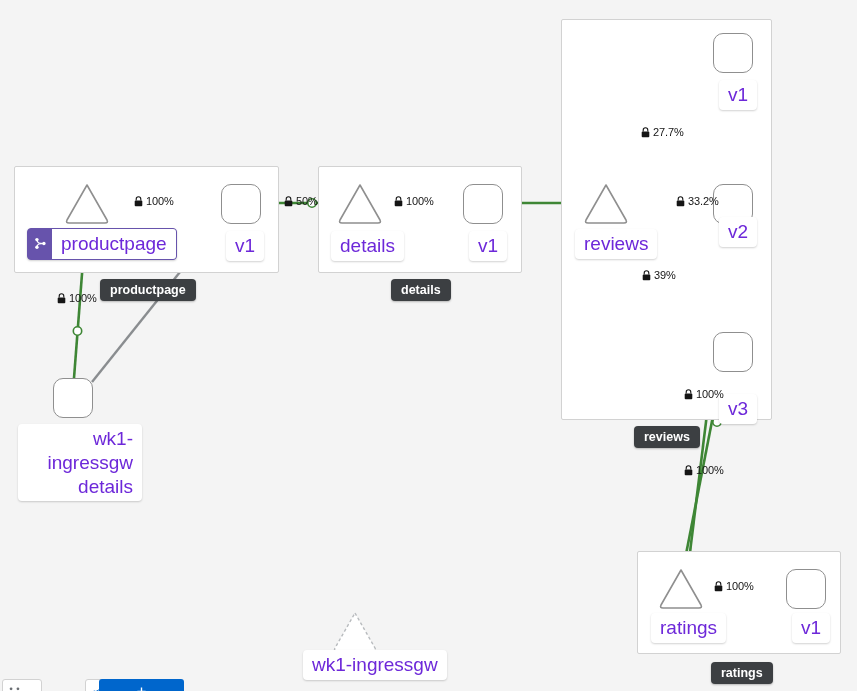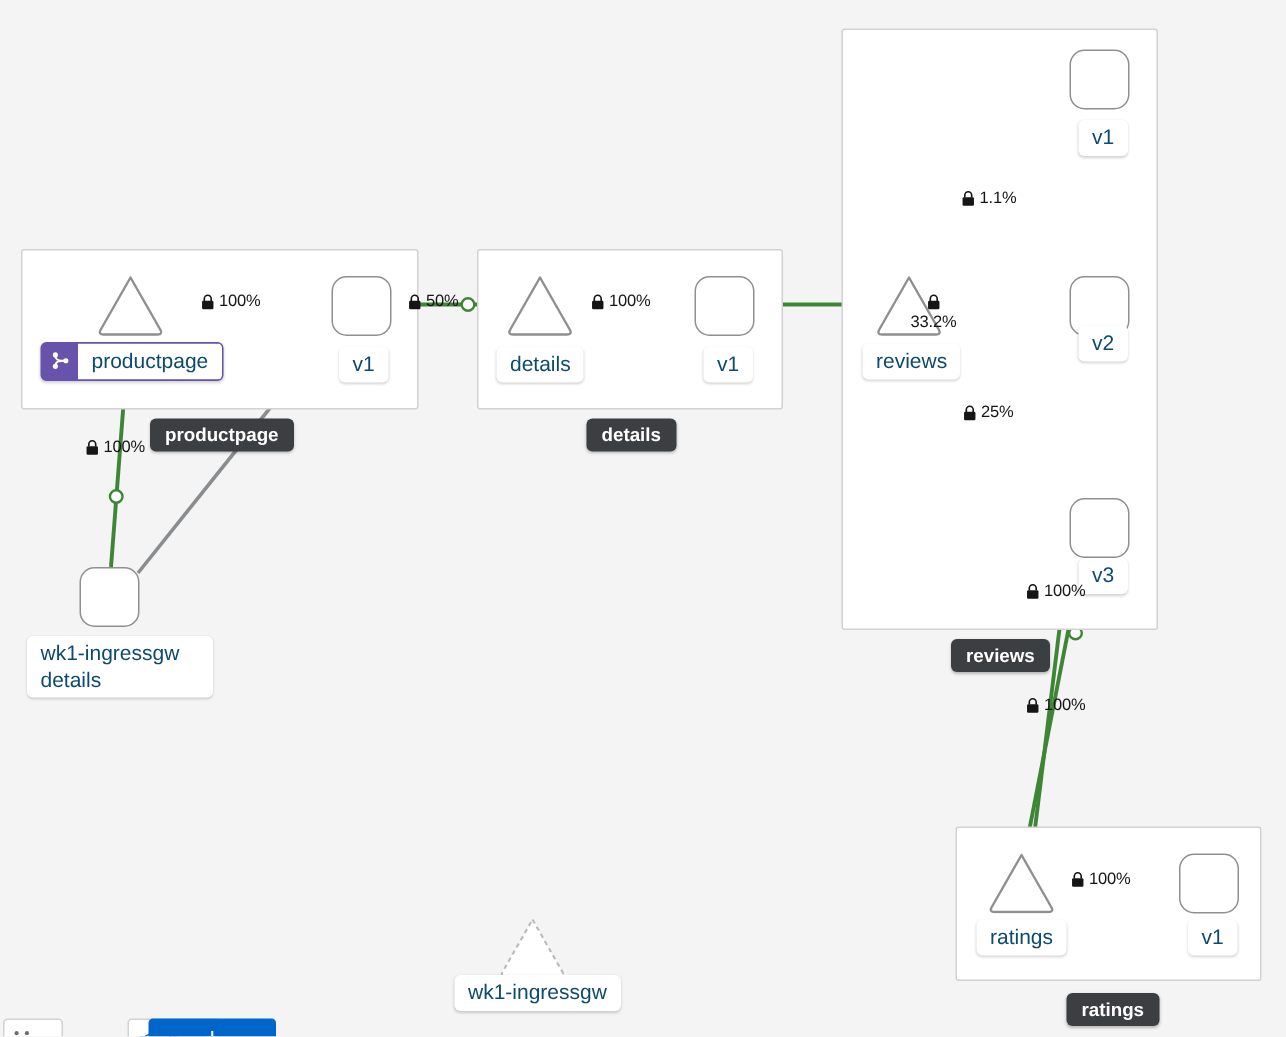--- a/index.html
+++ b/index.html
@@ -44,26 +44,26 @@
     border-radius: 10px;
     box-sizing: border-box;
   }
 
   
   .node-label {
     position: absolute;
     background: #ffffff;
     border-radius: 4px;
     padding: 3px 9px;
-    font-size: 14px;
-    color: #0c4a6e;
+    font-size: 19px;
+    color: #6d28d9;
     white-space: nowrap;
     box-shadow: 0 1px 2px rgba(0,0,0,0.18);
     line-height: 1.25;
-    text-align: left;
+    text-align: right;
   }
   .node-label.two-line { white-space: normal; }
 
   
   .node-label.badged {
     padding: 0;
     display: flex;
     align-items: stretch;
     overflow: hidden;
     border: 1.5px solid #6753ac;
@@ -273,21 +273,21 @@
   <div class="node-label" style="left:331px; top:231px;">details</div>
 
   <div class="node-label" style="left:469px; top:231px;">v1</div>
 
   <div class="node-label" style="left:575px; top:229px;">reviews</div>
 
   <div class="node-label" style="left:719px; top:80px;">v1</div>
 
   <div class="node-label" style="left:719px; top:217px;">v2</div>
 
-  <div class="node-label" style="left:719px; top:372px;">v3</div>
+  <div class="node-label" style="left:719px; top:394px;">v3</div>
 
   <div class="node-label" style="left:651px; top:613px;">ratings</div>
 
   <div class="node-label" style="left:792px; top:613px;">v1</div>
 
   <div class="node-label two-line" style="left:18px; top:424px; width:106px;">
     <div>wk1-ingressgw</div>
     <div>details</div>
   </div>
 
@@ -302,21 +302,21 @@
   <div class="group-label" style="left:711px; top:662px;">ratings</div>
 
   <div class="edge-label" style="left:134px; top:196px;">
     <svg class="lock-icon" width="9" height="11" viewBox="0 0 9 11" xmlns="http://www.w3.org/2000/svg">
       <path d="M2.2,4.6 V3.1 a2.3,2.3 0 0 1 4.6,0 V4.6" stroke="#151515" stroke-width="1.1" fill="none"></path>
       <rect x="0.7" y="4.5" width="7.6" height="5.7" rx="0.9" fill="#151515"></rect>
     </svg>
     <span class="pct">100%</span>
   </div>
 
-  <div class="edge-label" style="left:272px; top:196px;">
+  <div class="edge-label" style="left:284px; top:196px;">
     <svg class="lock-icon" width="9" height="11" viewBox="0 0 9 11" xmlns="http://www.w3.org/2000/svg">
       <path d="M2.2,4.6 V3.1 a2.3,2.3 0 0 1 4.6,0 V4.6" stroke="#151515" stroke-width="1.1" fill="none"></path>
       <rect x="0.7" y="4.5" width="7.6" height="5.7" rx="0.9" fill="#151515"></rect>
     </svg>
     <span class="pct">50%</span>
   </div>
 
   <div class="edge-label" style="left:394px; top:196px;">
     <svg class="lock-icon" width="9" height="11" viewBox="0 0 9 11" xmlns="http://www.w3.org/2000/svg">
       <path d="M2.2,4.6 V3.1 a2.3,2.3 0 0 1 4.6,0 V4.6" stroke="#151515" stroke-width="1.1" fill="none"></path>
@@ -331,37 +331,37 @@
       <rect x="0.7" y="4.5" width="7.6" height="5.7" rx="0.9" fill="#151515"></rect>
     </svg>
     <span class="pct">100%</span>
   </div>
 
   <div class="edge-label" style="left:641px; top:127px;">
     <svg class="lock-icon" width="9" height="11" viewBox="0 0 9 11" xmlns="http://www.w3.org/2000/svg">
       <path d="M2.2,4.6 V3.1 a2.3,2.3 0 0 1 4.6,0 V4.6" stroke="#151515" stroke-width="1.1" fill="none"></path>
       <rect x="0.7" y="4.5" width="7.6" height="5.7" rx="0.9" fill="#151515"></rect>
     </svg>
-    <span class="pct">1.1%</span>
-  </div>
-
-  <div class="edge-label" style="left:607px; top:196px;flex-direction:column;">
+    <span class="pct">27.7%</span>
+  </div>
+
+  <div class="edge-label" style="left:676px; top:196px;">
     <svg class="lock-icon" width="9" height="11" viewBox="0 0 9 11" xmlns="http://www.w3.org/2000/svg">
       <path d="M2.2,4.6 V3.1 a2.3,2.3 0 0 1 4.6,0 V4.6" stroke="#151515" stroke-width="1.1" fill="none"></path>
       <rect x="0.7" y="4.5" width="7.6" height="5.7" rx="0.9" fill="#151515"></rect>
     </svg>
     <span class="pct">33.2%</span>
   </div>
 
   <div class="edge-label" style="left:642px; top:270px;">
     <svg class="lock-icon" width="9" height="11" viewBox="0 0 9 11" xmlns="http://www.w3.org/2000/svg">
       <path d="M2.2,4.6 V3.1 a2.3,2.3 0 0 1 4.6,0 V4.6" stroke="#151515" stroke-width="1.1" fill="none"></path>
       <rect x="0.7" y="4.5" width="7.6" height="5.7" rx="0.9" fill="#151515"></rect>
     </svg>
-    <span class="pct">25%</span>
+    <span class="pct">39%</span>
   </div>
 
   <div class="edge-label" style="left:684px; top:389px;">
     <svg class="lock-icon" width="9" height="11" viewBox="0 0 9 11" xmlns="http://www.w3.org/2000/svg">
       <path d="M2.2,4.6 V3.1 a2.3,2.3 0 0 1 4.6,0 V4.6" stroke="#151515" stroke-width="1.1" fill="none"></path>
       <rect x="0.7" y="4.5" width="7.6" height="5.7" rx="0.9" fill="#151515"></rect>
     </svg>
     <span class="pct">100%</span>
   </div>
 

